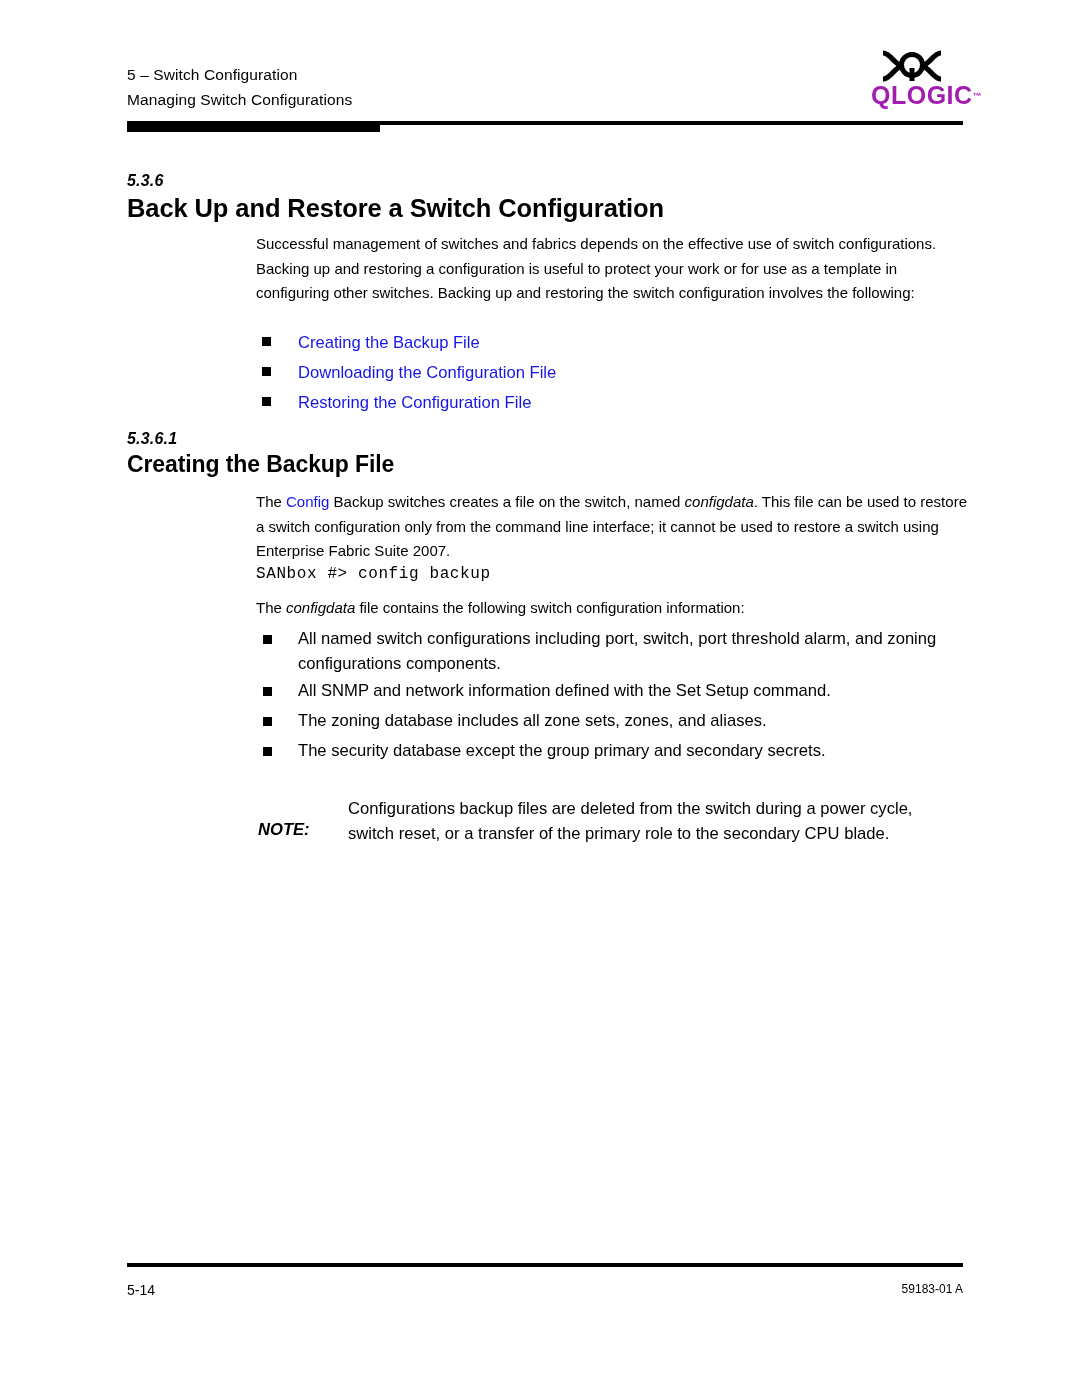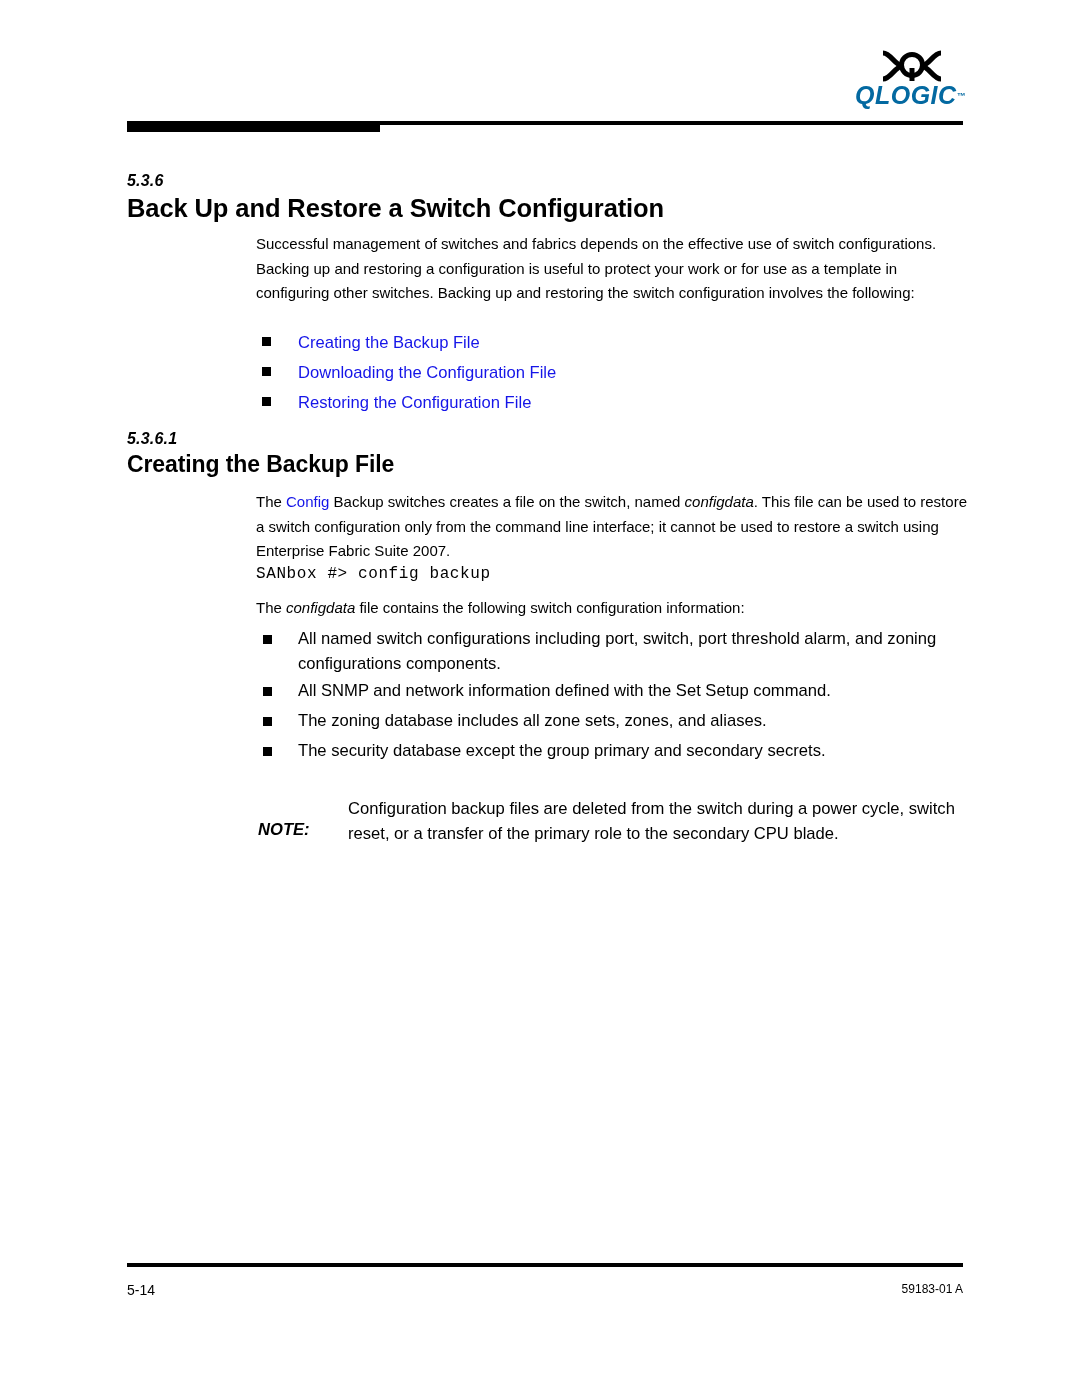--- a/index.html
+++ b/index.html
@@ -48,29 +48,28 @@
   }
   .logo-mark {
     position: absolute;
     left: 26px;
     top: 0px;
     width: 62px;
     height: 32px;
   }
   .logo-word {
     position: absolute;
-    left: 0px;
+    left: 16px;
     top: 31px;
     width: 120px;
     font-weight: bold;
     font-size: 25px;
     letter-spacing: 0.5px;
     line-height: 28px;
-    color: #0369a1;
-    font-style: italic;
+    color: #a21caf;
   }
   .logo-tm {
     font-size: 9px;
     vertical-align: top;
     position: relative;
     top: 1px;
     letter-spacing: 0;
   }
 
   .header-bar-thick {
@@ -204,20 +203,24 @@
     font-size: 12px;
     text-align: left;
   }
 </style>
 </head>
 <body>
 
 <div class="page">
 
   <div class="header">
+    <div class="header-text">
+      <div class="header-line">5 – Switch Configuration</div>
+      <div class="header-line">Managing Switch Configurations</div>
+    </div>
 
     <div class="logo">
       <div class="logo-mark">
         <svg width="62" height="32" viewBox="0 0 62 32" xmlns="http://www.w3.org/2000/svg" aria-hidden="true">
           <g fill="none" stroke="#000000" stroke-width="5.2">
             <path d="M2 3 C 10 3, 14 16, 22 16 C 14 16, 10 29, 2 29"></path>
             <path d="M60 3 C 52 3, 48 16, 40 16 C 48 16, 52 29, 60 29"></path>
           </g>
           <g fill="none" stroke="#000000">
             <circle cx="31" cy="15" r="10.5" stroke-width="5"></circle>
@@ -276,21 +279,21 @@
         <span class="bullet" style="left:263px; top:717px"></span>
         <span class="btext" style="left:298px; top:709px; width:660px">The zoning database includes all zone sets, zones, and aliases.</span>
       </div>
       <div class="bitem">
         <span class="bullet" style="left:263px; top:747px"></span>
         <span class="btext" style="left:298px; top:739px; width:660px">The security database except the group primary and secondary secrets.</span>
       </div>
     </div>
 
     <div class="note-label" style="top:797px">NOTE:</div>
-    <div class="note-body" style="top:797px">Configuration backup files are deleted from the switch during a power cycle, switch reset, or a transfer of the primary role to the secondary CPU blade.</div>
+    <div class="note-body" style="top:797px">Configurations backup files are deleted from the switch during a power cycle, switch reset, or a transfer of the primary role to the secondary CPU blade.</div>
 
   </div>
 
   <div>
     <div class="footer-rule"></div>
     <div class="footer-left">5-14</div>
     <div class="footer-right">59183-01 A</div>
   </div>
 
 </div>

